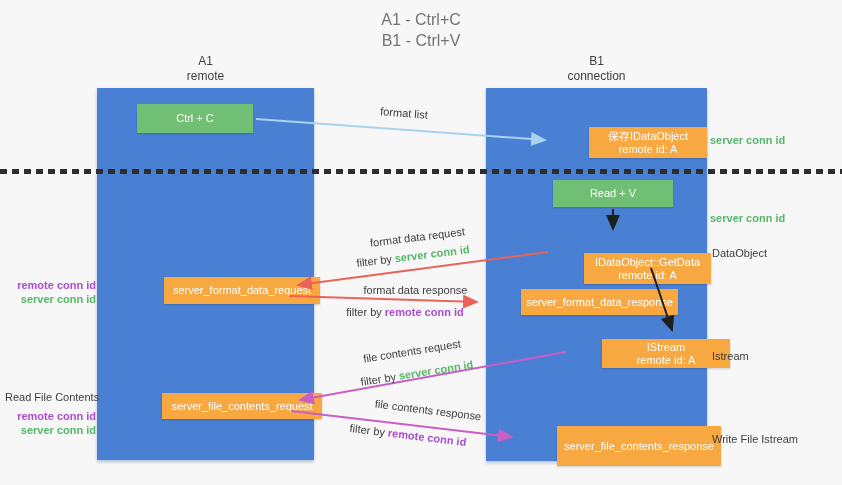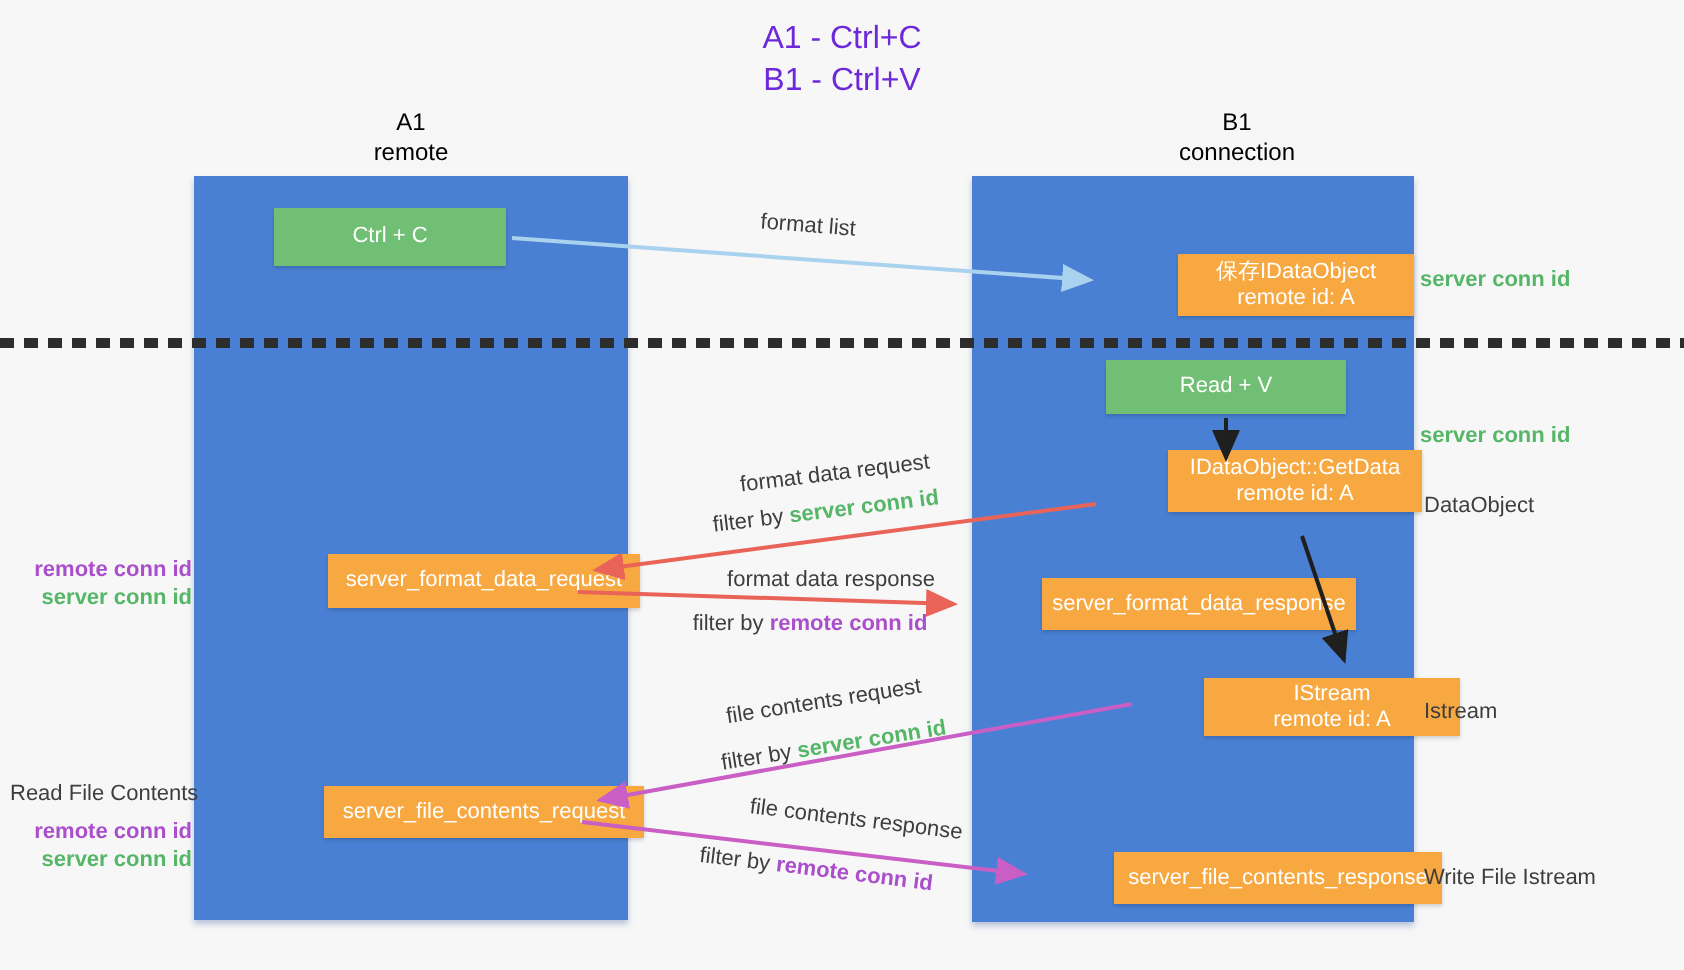--- a/index.html
+++ b/index.html
@@ -4,23 +4,23 @@
 <style>
   html,body{margin:0;padding:0;background:#f7f7f8;}
   #canvas{
     position:relative;width:842px;height:485px;overflow:hidden;
     background:#f7f7f8;
     font-family:"Liberation Sans","DejaVu Sans",sans-serif;
     color:#3d3d3d;
   }
   .abs{position:absolute;}
   
-  .title{left:0;right:0;top:9px;text-align:center;font-size:16px;line-height:21px;color:#6d28d9;z-index:2;}
+  .title{left:0;right:0;top:9px;text-align:center;font-size:16px;line-height:21px;color:#737373;z-index:2;}
   
-  .lhead{text-align:center;font-size:12px;line-height:15px;color:#000000;z-index:2;}
+  .lhead{text-align:center;font-size:12px;line-height:15px;color:#404040;z-index:2;}
   
   .col{background:#4a80d4;z-index:1;box-shadow:0 2px 3px rgba(130,150,190,.55);}
   
   .dotted{left:0;top:169px;width:842px;height:5px;z-index:6;
     background:repeating-linear-gradient(to right,#2d2d2d 0 7px,transparent 7px 12px);}
   
   .node{display:flex;flex-direction:column;align-items:center;justify-content:center;
     color:#fff;font-size:11px;line-height:13px;text-align:center;z-index:4;
     box-shadow:0 1px 2px rgba(0,0,0,.18);}
   .green-box{background:#71bf74;}
@@ -46,21 +46,21 @@
 
   <div class="abs title">
     <div>A1 - Ctrl+C</div>
     <div>B1 - Ctrl+V</div>
   </div>
 
   <div class="abs lhead" style="left:97px;top:54px;width:217px;">
     <div>A1</div>
     <div>remote</div>
   </div>
-  <div class="abs lhead" style="left:508px;top:54px;width:221px;">
+  <div class="abs lhead" style="left:486px;top:54px;width:221px;">
     <div>B1</div>
     <div>connection</div>
   </div>
 
   <div class="abs col" style="left:97px;top:88px;width:217px;height:372px;"></div>
   <div class="abs col" style="left:486px;top:88px;width:221px;height:373px;"></div>
 
   <div class="abs dotted"></div>
 
   <div class="abs node green-box" style="left:137px;top:104px;width:116px;height:29px;">
@@ -69,21 +69,21 @@
 
   <div class="abs node orange-box" style="left:555px;top:127px;width:118px;height:31px;">
     <div>保存IDataObject</div>
     <div>remote id: A</div>
   </div>
 
   <div class="abs node green-box" style="left:553px;top:180px;width:120px;height:27px;">
     <div>Read + V</div>
   </div>
 
-  <div class="abs node orange-box" style="left:550px;top:225px;width:127px;height:31px;">
+  <div class="abs node orange-box" style="left:550px;top:253px;width:127px;height:31px;">
     <div>IDataObject::GetData</div>
     <div>remote id: A</div>
   </div>
 
   <div class="abs node orange-box" style="left:487px;top:289px;width:157px;height:26px;">
     <div>server_format_data_response</div>
   </div>
 
   <div class="abs node orange-box" style="left:130px;top:277px;width:156px;height:27px;">
     <div>server_format_data_request</div>
@@ -91,21 +91,21 @@
 
   <div class="abs node orange-box" style="left:568px;top:339px;width:128px;height:29px;">
     <div>IStream</div>
     <div>remote id: A</div>
   </div>
 
   <div class="abs node orange-box" style="left:128px;top:393px;width:160px;height:26px;">
     <div>server_file_contents_request</div>
   </div>
 
-  <div class="abs node orange-box" style="left:523px;top:426px;width:164px;height:26px;">
+  <div class="abs node orange-box" style="left:523px;top:426px;width:164px;height:40px;">
     <div>server_file_contents_response</div>
   </div>
 
   <svg class="abs overlay" width="842" height="485" viewBox="0 0 842 485">
     <defs>
       <marker id="m-blue" markerWidth="9" markerHeight="8" refX="7" refY="3.5" orient="auto">
         <path d="M0,0 L8,3.5 L0,7 Z" fill="#a9d2ee"></path>
       </marker>
       <marker id="m-black" markerWidth="9" markerHeight="8" refX="7" refY="3.5" orient="auto">
         <path d="M0,0 L8,3.5 L0,7 Z" fill="#1f1f1f"></path>

